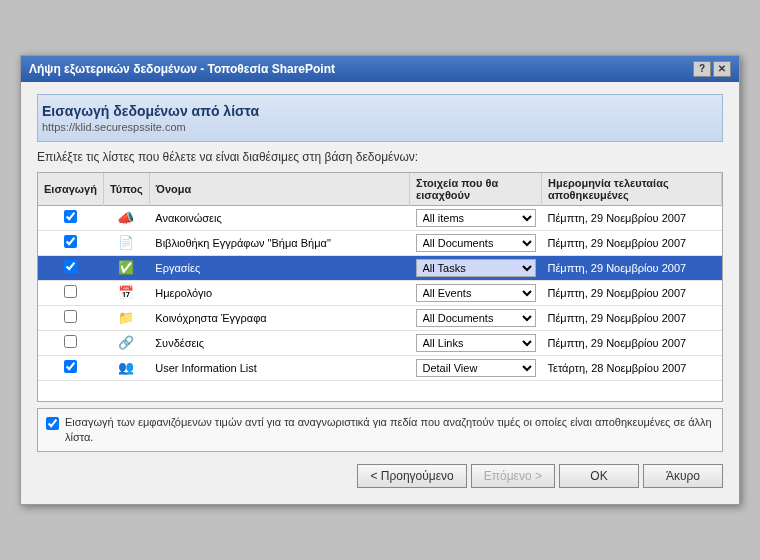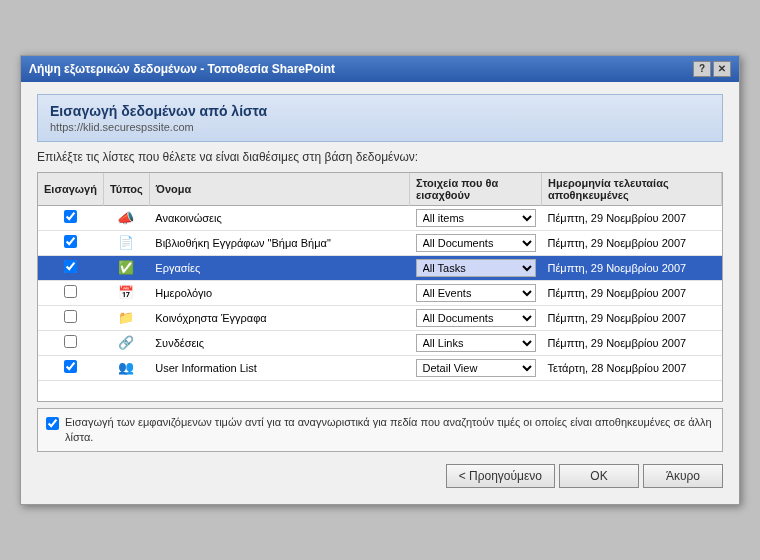--- a/index.html
+++ b/index.html
@@ -46,21 +46,21 @@
       color: #333;
       cursor: pointer;
     }
     .content {
       padding: 12px 16px;
       background: #f0f0f0;
     }
     .section-header {
       background: linear-gradient(to bottom, #dce6f5, #c8d8ef);
       border: 1px solid #a0b8d8;
-      padding: 8px 12px;
+      padding: 8px 4px;
       margin-bottom: 8px;
     }
     .section-title {
       font-size: 14px;
       font-weight: bold;
       color: #1a3a6a;
       margin-bottom: 2px;
     }
     .section-url {
       font-size: 11px;
@@ -271,17 +271,18 @@
       </table>
     </div>
 
     <div class="bottom-checkbox-area">
       <input type="checkbox" id="bottom-cb" checked="" style="">
       <label class="bottom-checkbox-label" for="bottom-cb">Εισαγωγή των εμφανιζόμενων τιμών αντί για τα αναγνωριστικά για πεδία που αναζητούν τιμές οι οποίες είναι αποθηκευμένες σε άλλη λίστα.</label>
     </div>
 
     <div class="button-row">
       <button class="btn">&lt; Προηγούμενο</button>
+      <button class="btn" disabled="">Επόμενο &gt;</button>
       <button class="btn">OK</button>
       <button class="btn">Άκυρο</button>
     </div>
   </div>
 </div>
 
 </body></html>

